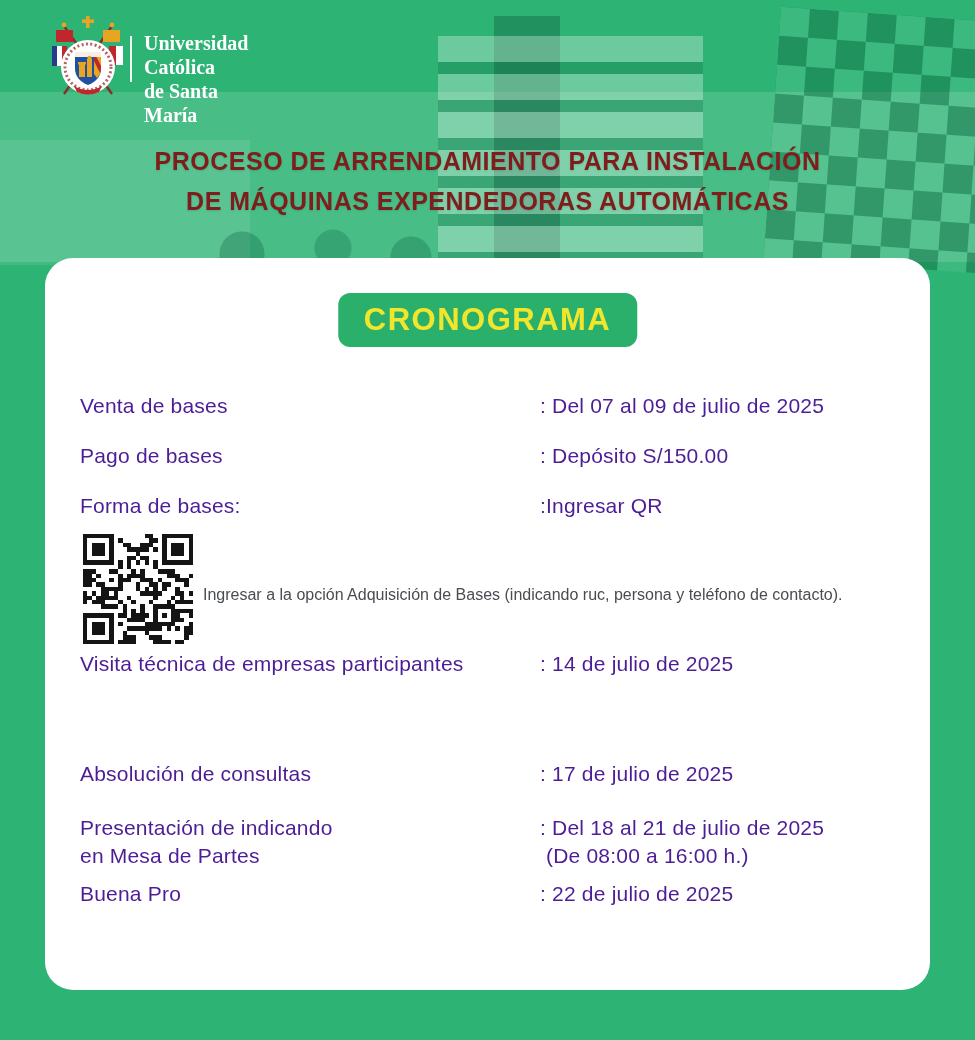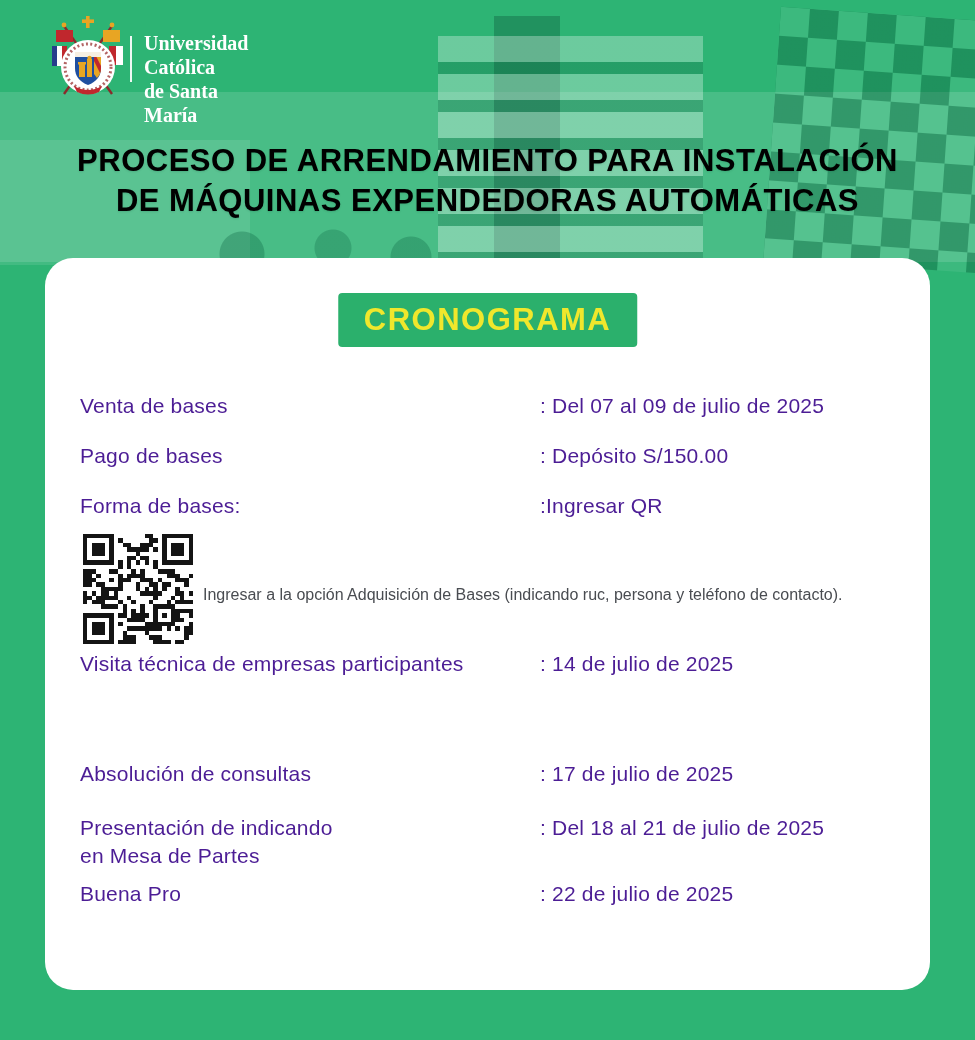--- a/index.html
+++ b/index.html
@@ -30,29 +30,29 @@
   
   .logo-group { position:absolute; left:50px; top:14px; z-index:3; display:flex; align-items:flex-start; }
   .crest { width:76px; height:90px; }
   .logo-divider { position:absolute; left:80px; top:22px; width:2px; height:46px; background:rgba(255,255,255,.92); }
   .uni-name { position:absolute; left:94px; top:17px; color:#fff;
               font-family:"Liberation Serif","DejaVu Serif",serif;
               font-weight:bold; font-size:20px; line-height:24px; white-space:pre-line; }
 
   
   .main-title { position:absolute; left:0; top:141px; width:975px; z-index:3;
-                text-align:center; color:#000000; font-weight:bold; font-size:31px; line-height:40px;
+                text-align:center; color:#7f1d1d; font-weight:bold; font-size:25px; line-height:40px;
                 letter-spacing:.5px; text-shadow:0 1px 2px rgba(0,60,40,.15); }
 
   
   .card { position:absolute; left:45px; top:258px; width:885px; height:732px;
           background:#ffffff; border-radius:28px; z-index:2; }
 
   .badge { position:absolute; top:35px; left:50%; transform:translateX(-50%);
-           background:#2bb06c; color:#f0e72c; border-radius:4px;
+           background:#2bb06c; color:#f0e72c; border-radius:12px;
            padding:9px 26px; font-size:31px; font-weight:bold; letter-spacing:1.5px; }
 
   .row { position:absolute; left:35px; width:830px; font-size:21px; color:#4c1d95; letter-spacing:.2px; }
   .row .label { display:inline-block; }
   .row .value { position:absolute; left:460px; top:0; }
   .row .line2 { display:block; margin-top:4px; }
   .row .value .line2 { padding-left:6px; }
 
   .r0 { top:136px; } .r1 { top:186px; } .r2 { top:236px; }
   .r3 { top:394px; } .r4 { top:449px; } .r5 { top:504px;text-decoration:underline; }
@@ -469,20 +469,21 @@
       <span class="value">: 17 de julio de 2025</span>
     </div>
 
     <div class="row r6">
       <span class="label">
         <span>Presentación de indicando</span>
         <span class="line2">en Mesa de Partes</span>
       </span>
       <span class="value">
         <span>: Del 18 al 21 de julio de 2025</span>
+        <span class="line2">(De 08:00 a 16:00 h.)</span>
       </span>
     </div>
 
     <div class="row r7">
       <span class="label">Buena Pro</span>
       <span class="value">: 22 de julio de 2025</span>
     </div>
 
   </main>
 </div>

